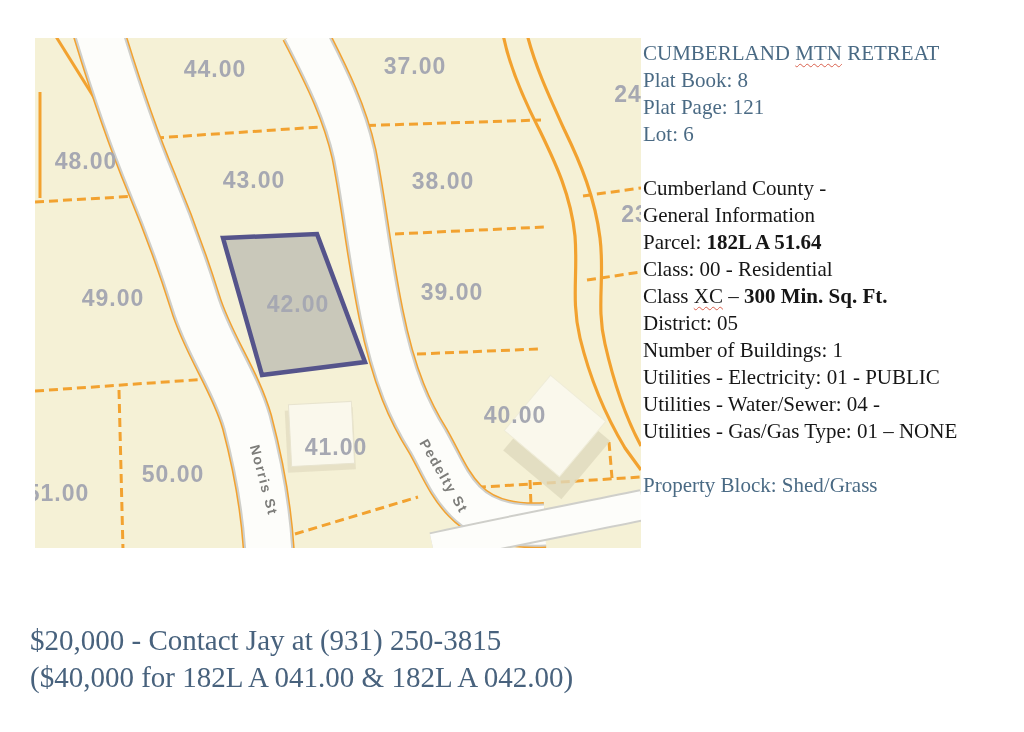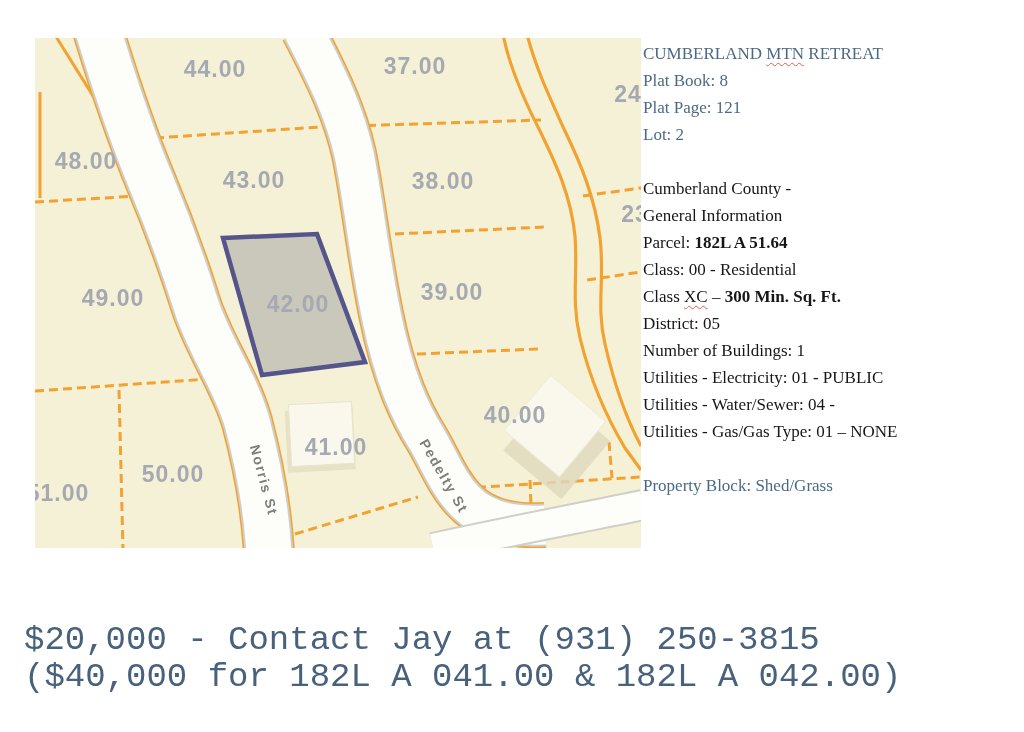--- a/index.html
+++ b/index.html
@@ -22,37 +22,37 @@
   }
   .street-label{
     font-family:"Liberation Sans", sans-serif;
     font-weight:bold;font-size:14px;letter-spacing:1.5px;
     fill:var(--map-street-label);
     text-anchor:middle;dominant-baseline:central;
   }
   
   .info-panel{
     position:absolute;left:643px;top:40px;width:378px;
-    font-size:17px;line-height:27px;white-space:nowrap;
+    font-size:21px;line-height:27px;white-space:nowrap;
   }
   .info-line.blue{color:var(--info-blue);}
   .info-line.black{color:var(--info-black);}
   .info-line .b{font-weight:bold;}
   .info-line .sq{
     text-decoration-line:underline;
     text-decoration-style:wavy;
     text-decoration-color:var(--squiggle-red);
     text-decoration-thickness:1px;
     text-underline-offset:3px;
   }
   
   .footer{
-    position:absolute;left:24px;top:622px;
-    font-size:34px;line-height:37px;
-    color:var(--footer-blue);white-space:nowrap;font-family:Liberation Mono, monospace;
+    position:absolute;left:30px;top:622px;
+    font-size:29px;line-height:37px;
+    color:var(--footer-blue);white-space:nowrap;
   }
 </style>
 </head>
 <body>
 
 <div class="map-wrap">
   <svg width="606" height="510" viewBox="0 0 606 510" xmlns="http://www.w3.org/2000/svg">
 
     <rect x="0" y="0" width="606" height="510" style="fill:var(--map-parcel-fill)"></rect>
 
@@ -129,21 +129,21 @@
         <text x="229" y="442" transform="rotate(75 229 442)" class="street-label">Norris St</text>
         <text x="409" y="438" transform="rotate(60 409 438)" class="street-label">Pedelty St</text>
       </g>
   </svg>
 </div>
 
 <div class="info-panel">
     <div class="info-line blue"><span>CUMBERLAND </span><span class="sq">MTN</span><span> RETREAT</span></div>
     <div class="info-line blue"><span>Plat Book: 8</span></div>
     <div class="info-line blue"><span>Plat Page: 121</span></div>
-    <div class="info-line blue"><span>Lot: 2</span></div>
+    <div class="info-line blue"><span>Lot: 6</span></div>
     <div class="info-line blank">&nbsp;</div>
     <div class="info-line black"><span>Cumberland County -</span></div>
     <div class="info-line black"><span>General Information</span></div>
     <div class="info-line black"><span>Parcel: </span><span class="b">182L A 51.64</span></div>
     <div class="info-line black"><span>Class: 00 - Residential</span></div>
     <div class="info-line black"><span>Class </span><span class="sq">XC</span><span> – </span><span class="b">300 Min. Sq. Ft.</span></div>
     <div class="info-line black"><span>District: 05</span></div>
     <div class="info-line black"><span>Number of Buildings: 1</span></div>
     <div class="info-line black"><span>Utilities - Electricity: 01 - PUBLIC</span></div>
     <div class="info-line black"><span>Utilities - Water/Sewer: 04 -</span></div>

